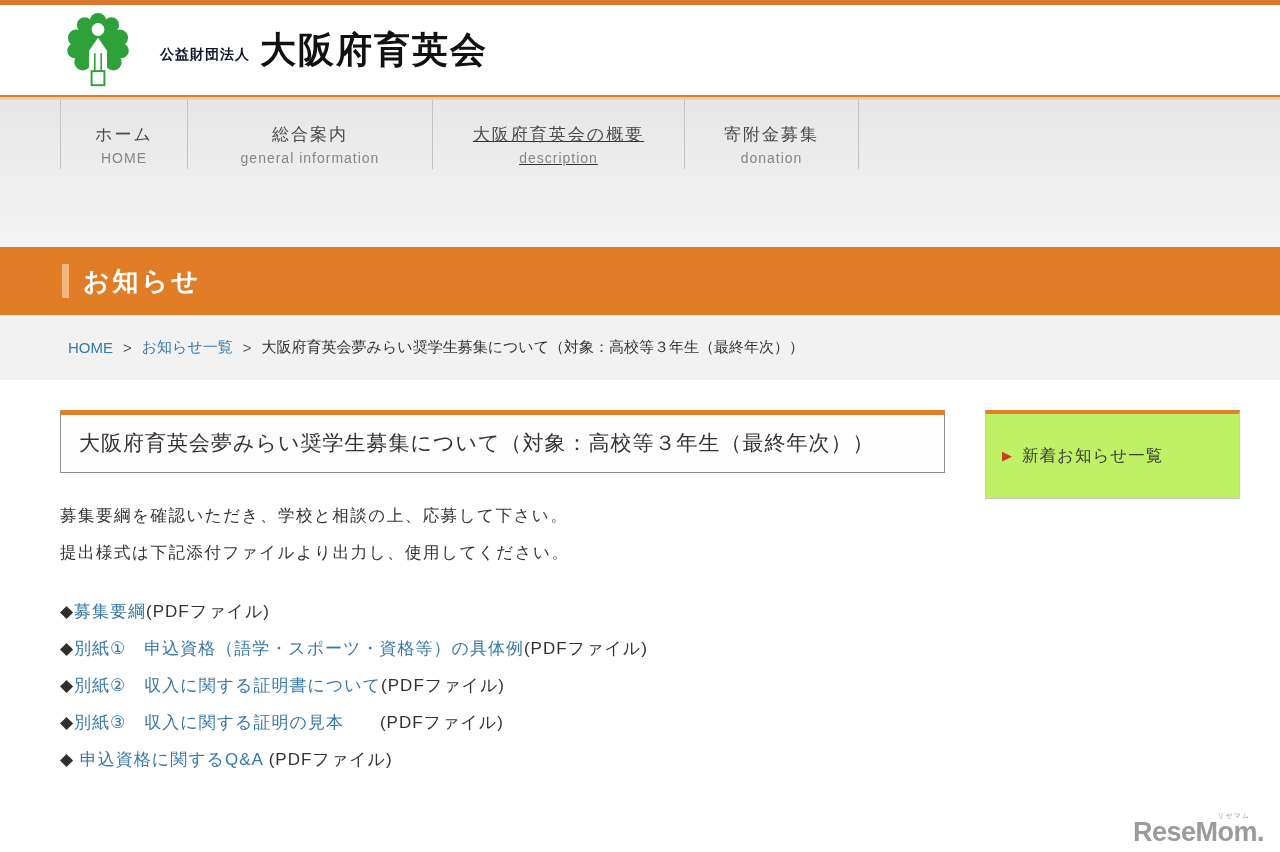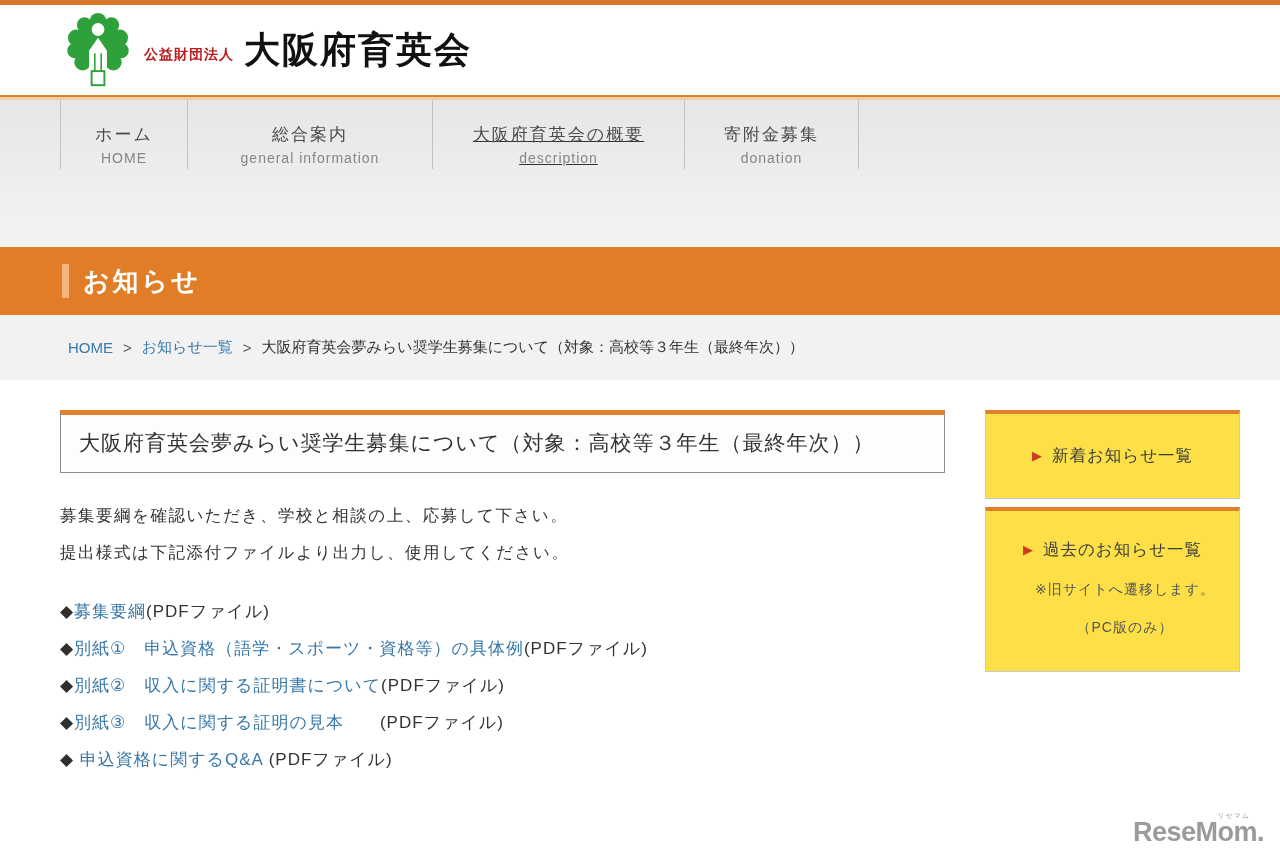--- a/index.html
+++ b/index.html
@@ -7,21 +7,21 @@
   body { font-family: "Liberation Sans", "DejaVu Sans", sans-serif; color: #333; }
   .page { position: relative; width: 1280px; height: 852px; overflow: hidden; background: #fff; }
 
   
   .top-border { height: 5px; background: #d9752c; }
 
   
   .header { height: 90px; background: #fff; display: flex; align-items: center; padding: 0 48px 0 66px; }
   .brand { display: flex; align-items: center; cursor: pointer; }
   .brand svg { display: block; }
-  .org-type { font-size: 14px; font-weight: bold; color: #b91c1c; margin: 10px 10px 0 14px; letter-spacing: 1px; }
+  .org-type { font-size: 14px; font-weight: bold; color: #0f172a; margin: 10px 10px 0 30px; letter-spacing: 1px; }
   .site-title { font-size: 36px; font-weight: bold; color: #111; letter-spacing: 2px; }
   .header-right { margin-left: auto; display: flex; align-items: center; }
   .fs-label { font-size: 15px; font-weight: bold; color: #222; margin-right: 14px; letter-spacing: 1px; }
   .fs-btn { width: 34px; height: 34px; border: none; border-radius: 4px; color: #fff; font-size: 16px; font-weight: bold;
             background: #b8b8b8; margin-right: 9px; cursor: pointer; font-family: inherit; }
   .fs-btn.active { background: #e07d26; }
   .search-wrap { display: flex; margin-left: 28px; }
   .search-input { width: 218px; height: 38px; border: 1px solid #c9c9c9; border-right: none; background: #f4f4f4;
                   font-size: 16px; padding: 0 10px; color: #333; font-family: inherit; outline: none; }
   .search-input::placeholder { color: #777; }
@@ -63,21 +63,21 @@
   .paragraphs { margin-top: 32px; }
   .paragraphs p { font-size: 16.5px; color: #333; letter-spacing: 1.5px; margin-bottom: 15px; }
   .attachments { margin-top: 36px; list-style: none; }
   .attachments li { font-size: 17px; margin-bottom: 14px; letter-spacing: 1px; }
   .bullet { color: #2f2f2f; }
   .pdf-link { color: #3878a9; text-decoration: none; cursor: pointer; }
   .suffix { color: #333; }
 
   
   .sidebar { width: 255px; margin-left: 40px; }
-  .side-box { border: 1px solid #c9c9c9; border-top: 4px solid #e0802a; background: #fde047; text-align: center; }
+  .side-box { border: 1px solid #c9c9c9; border-top: 4px solid #e0802a; background: #bef264; }
   .side-box-1 { padding: 31px 16px; }
   .side-box-2 { margin-top: 8px; padding: 28px 16px 34px; }
   .side-link { font-size: 16.5px; color: #3d3d3d; cursor: pointer; letter-spacing: 1px; }
   .tri { color: #cf3a22; font-size: 13px; margin-right: 10px; vertical-align: 1px; }
   .side-note { font-size: 14px; color: #555; margin-top: 20px; padding-left: 25px; letter-spacing: 1px; }
 
   
   .watermark { position: absolute; right: 16px; bottom: 6px; color: #9b9b9b; font-weight: 800;
                font-size: 27px; letter-spacing: -0.5px; line-height: 1; }
   .watermark .ruby { position: absolute; top: -7px; right: 14px; font-size: 7px; font-weight: normal;
@@ -178,27 +178,20 @@
         <li>
           <span class="bullet">◆ </span><a class="pdf-link">申込資格に関するQ&amp;A</a><span class="suffix"> (PDFファイル)</span>
         </li>
       </ul>
     </div>
 
     <div class="sidebar">
       <div class="side-box side-box-1">
         <span class="tri">▶</span><span class="side-link">新着お知らせ一覧</span>
       </div>
-      <div class="side-box side-box-2">
-        <div>
-          <span class="tri">▶</span><span class="side-link">過去のお知らせ一覧</span>
-        </div>
-        <div class="side-note">※旧サイトへ遷移します。</div>
-        <div class="side-note">（PC版のみ）</div>
-      </div>
     </div>
   </div>
 
   <div class="watermark">
     <span>ReseMom.</span>
     <span class="ruby">リセマム</span>
   </div>
 
 </div>
 

